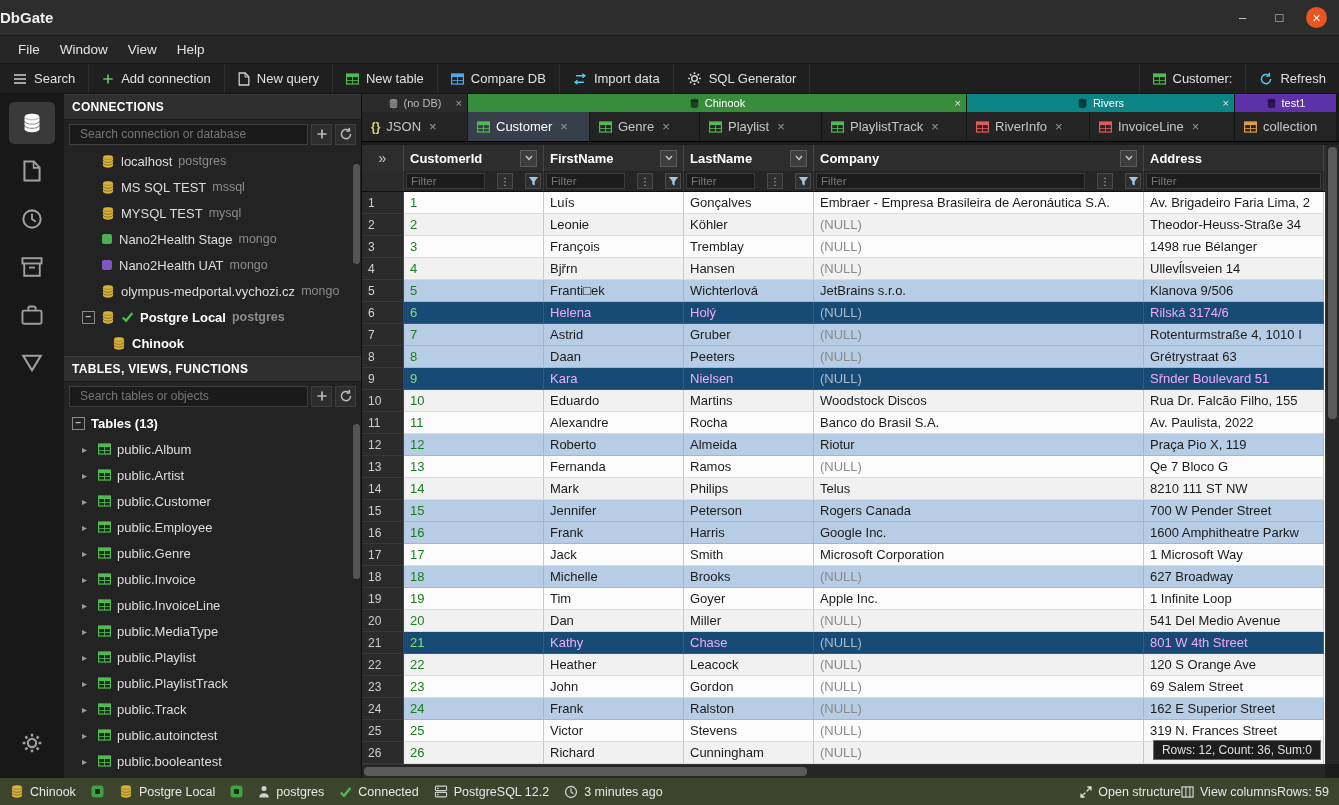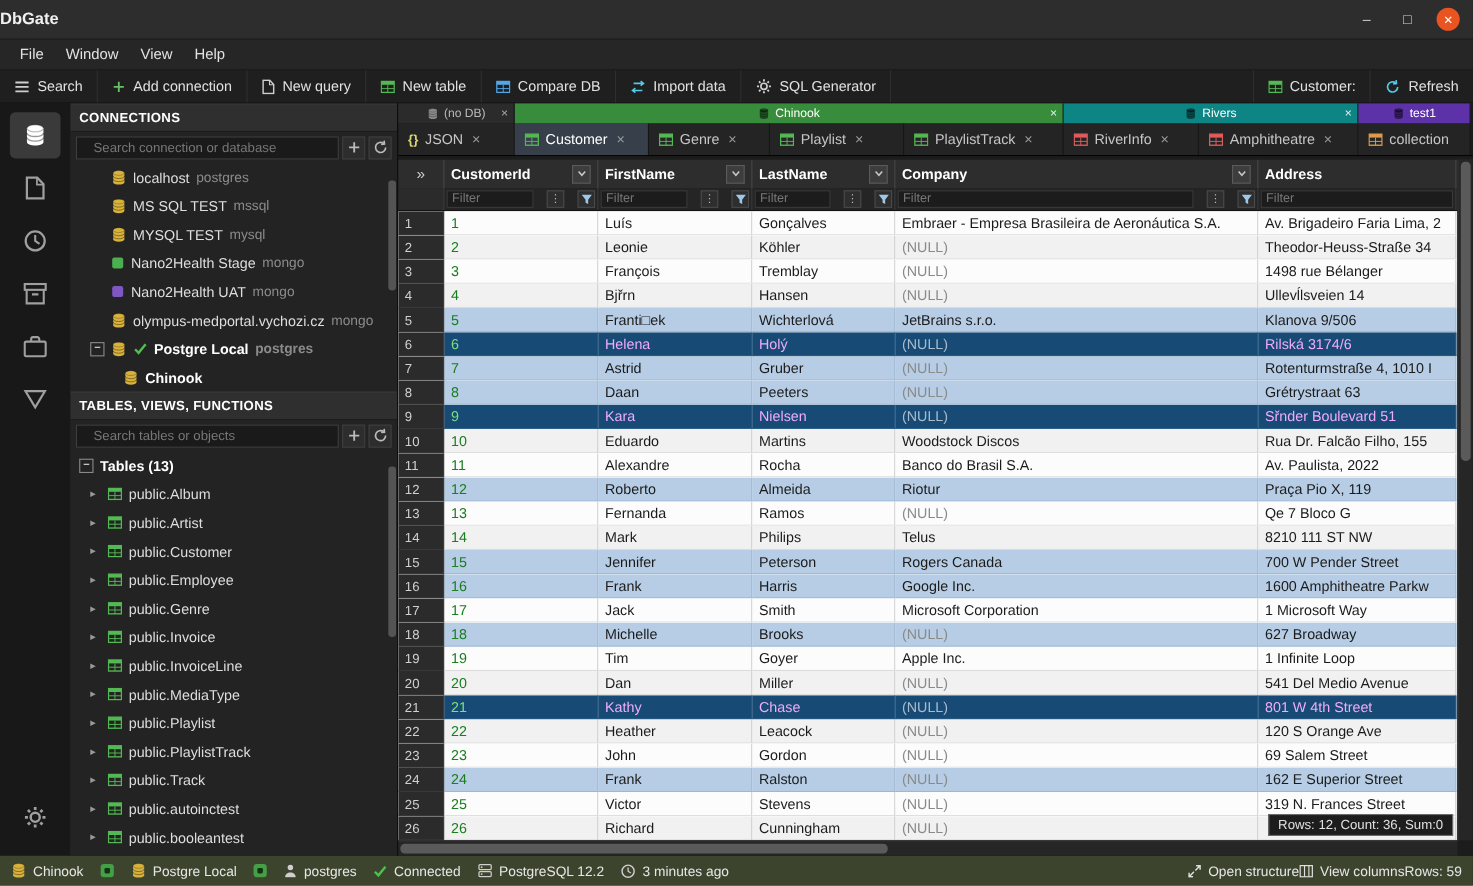--- a/index.html
+++ b/index.html
@@ -33,21 +33,21 @@
 .rail-item{width:46px;height:42px;display:flex;align-items:center;justify-content:center;border-radius:5px;color:#9f9f9f}
 .rail-item.active{background:#3a3a3a;color:#fff}
 .rail-item .icon svg{width:22px;height:22px}
 .rail-spacer{flex:1}
 .rail-bottom{margin-bottom:14px}
 
 
 .sidepanel{width:298px;background:#232323;border-right:1px solid #0d0d0d;display:flex;flex-direction:column;overflow:hidden;position:relative;flex:none}
 .panel-header{height:26px;background:#2f2f2f;border-top:1px solid #3a3a3a;border-bottom:1px solid #1b1b1b;display:flex;align-items:center;padding-left:8px;font-size:12px;font-weight:bold;color:#fff;letter-spacing:.3px;flex:none}
 .search-row{height:28px;display:flex;align-items:center;gap:3px;padding:0 5px;flex:none}
-.search-input{flex:1;min-width:0;height:21px;background:#1a1a1a;border:1px solid #3e3e3e;color:#ddd;font-size:12px;padding:0 15px;font-family:inherit}
+.search-input{flex:1;min-width:0;height:21px;background:#1a1a1a;border:1px solid #3e3e3e;color:#ddd;font-size:12px;padding:0 10px;font-family:inherit}
 .search-input::placeholder{color:#777}
 .mini-btn{width:21px;height:21px;background:#2d2d2d;border:1px solid #3e3e3e;display:flex;align-items:center;justify-content:center;color:#bbb;font-size:13px;flex:none}
 .tree{flex:none}
 .tree-item{height:26px;display:flex;align-items:center;gap:6px;padding-left:18px;font-size:13px;color:#dedede;white-space:nowrap;overflow:hidden}
 .tree-item .suffix{color:#8b8b8b;font-size:12.5px}
 .tree-item.bold{font-weight:bold;color:#fff}
 .tree-item.child{padding-left:48px}
 .tree-indent{width:13px;flex:none}
 .expander{width:13px;height:13px;border:1px solid #8a8a8a;display:flex;align-items:center;justify-content:center;font-size:10px;line-height:1;color:#ccc;flex:none}
 .chev{color:#9a9a9a;font-size:10px;width:10px;flex:none}
@@ -682,21 +682,21 @@
             <span class="x">×</span>
           </div>
           <div class="tab" style="width:145px">
             <span class="icon">
               <svg width="13" height="12" viewBox="0 0 15 13">
                 <rect x=".7" y=".7" width="13.6" height="11.6" fill="none" stroke="#e05b5b" stroke-width="1.4"></rect>
                 <rect x=".7" y=".7" width="13.6" height="3.6" fill="#e05b5b"></rect>
                 <path d="M7.5 4.3v8M.7 8.3h13.6" stroke="#e05b5b"></path>
               </svg>
             </span>
-            <span>Amphitheatre</span>
+            <span>InvoiceLine</span>
             <span class="x">×</span>
           </div>
           <div class="tab" style="width:102px">
             <span class="icon">
               <svg width="13" height="12" viewBox="0 0 15 13">
                 <rect x=".7" y=".7" width="13.6" height="11.6" fill="none" stroke="#e09a4a" stroke-width="1.4"></rect>
                 <rect x=".7" y=".7" width="13.6" height="3.6" fill="#e09a4a"></rect>
                 <path d="M7.5 4.3v8M.7 8.3h13.6" stroke="#e09a4a"></path>
               </svg>
             </span>

